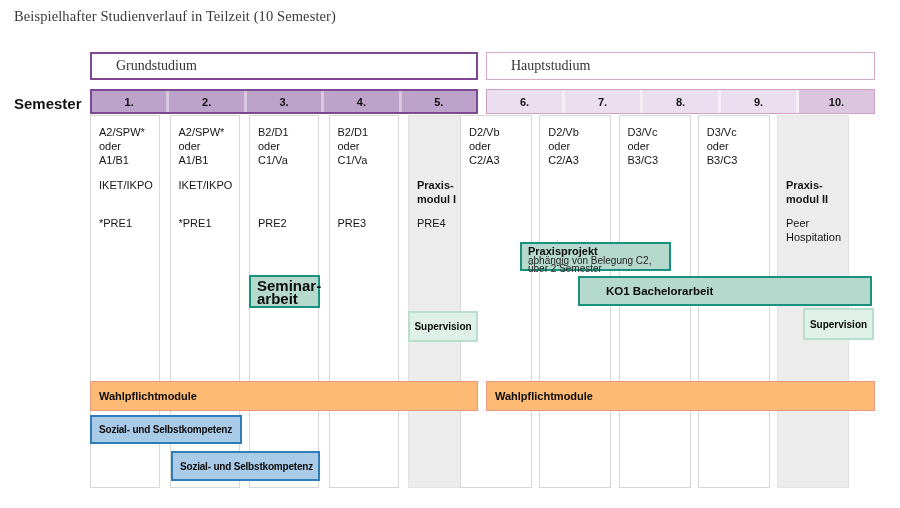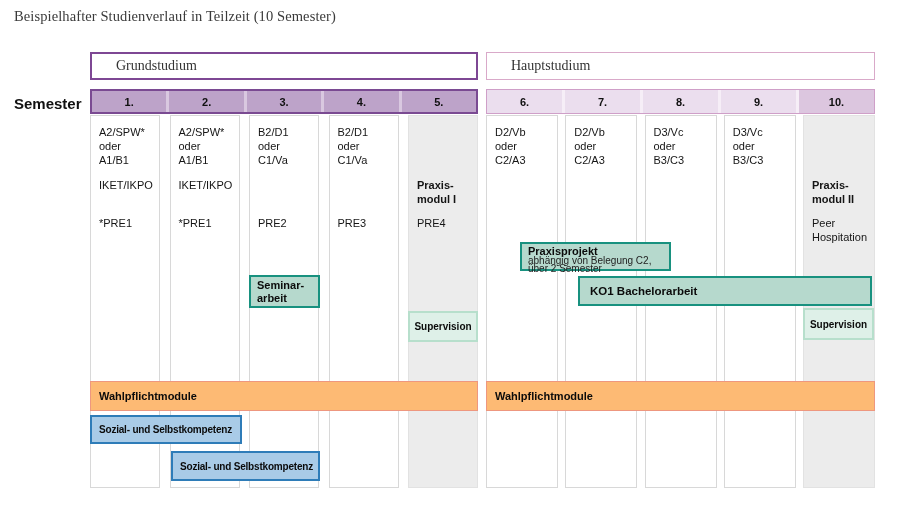--- a/index.html
+++ b/index.html
@@ -22,49 +22,49 @@
   .band1 { left:90px; width:388px; border:2px solid #7a4a92; background:#d9c8e0; }
   .band2 { left:486px; width:389px; border:1.5px solid #cf9fc8; background:#f6eef7; }
   .cell { flex:1; display:flex; align-items:center; justify-content:center;
     font-size:11px; font-weight:bold; color:#101010; }
   .band1 .cell { background:#bda3c9; }
   .band2 .cell { background:#ebdeee; }
   .band2 .cell-last { background:#dcc6df; }
 
   .cols { position:absolute; top:115px; height:373px; display:flex; justify-content:space-between; }
   .cols1 { left:90px; width:388px; }
-  .cols2 { left:486px; width:389px; }
+  .cols2 { left:460px; width:389px; }
   .col { position:relative; box-sizing:border-box; background:#fff; border:1px solid #d8d8d8; }
   .cols1 .col { width:70px; }
   .cols2 .col { width:72px; }
   .col.gray { background:#ececec; border-color:#e2e2e2; }
 
   .blk { position:absolute; left:8px; right:1px; font-size:11px; line-height:14px;
     white-space:pre-line; color:#151515; }
   .b1 { top:9px; }
   .b2 { top:62px; }
   .b3 { top:100px; }
   .bold { font-weight:bold; }
 
   .ov { position:absolute; box-sizing:border-box; font-weight:bold; color:#0b0b0b; }
   .ov-green-dark  { background:#b6d9cd; border:2px solid #18917f; }
   .ov-green-light { background:#def0e8; border:2px solid #b7dfcc; }
   .ov-orange      { background:#fdba74; border:1.5px solid #ee977f; }
   .ov-blue        { background:#a9cbe7; border:2px solid #2e7cb8; }
 
   #seminararbeit { left:249px; top:275px; width:71px; height:33px;
-    padding:2px 0 0 6px; font-size:11px; line-height:13px; white-space:pre-line; }
+    padding:2px 0 0 6px; font-size:15px; line-height:13px; white-space:pre-line; }
   #supervision-left { left:408px; top:311px; width:70px; height:31px;
     display:flex; align-items:center; justify-content:center; font-size:10px; }
   #praxisprojekt { left:520px; top:242px; width:151px; height:29px; padding:1px 0 0 6px; }
   #praxisprojekt .ov-title { font-size:11px; line-height:12px; font-weight:bold; }
   #praxisprojekt .ov-note { font-size:10px; line-height:8px; font-weight:normal;
     white-space:pre-line; color:#222; }
   #ko1 { left:578px; top:276px; width:294px; height:30px;
-    display:flex; align-items:center; padding-left:10px; font-size:11.5px; }
+    display:flex; align-items:center; padding-left:26px; font-size:11.5px; }
   #supervision-right { left:803px; top:308px; width:71px; height:32px;
     display:flex; align-items:center; justify-content:center; font-size:10px; }
   #wahlpflicht-left  { left:90px;  top:381px; width:388px; height:30px;
     display:flex; align-items:center; padding-left:8px; font-size:11px; }
   #wahlpflicht-right { left:486px; top:381px; width:389px; height:30px;
     display:flex; align-items:center; padding-left:8px; font-size:11px; }
   #sozial-1 { left:90px;  top:415px; width:152px; height:29px;
     display:flex; align-items:center; padding-left:7px; font-size:10px; letter-spacing:-.2px; white-space:nowrap; }
   #sozial-2 { left:171px; top:451px; width:149px; height:30px;
     display:flex; align-items:center; padding-left:7px; font-size:10px; letter-spacing:-.2px; white-space:nowrap; }

